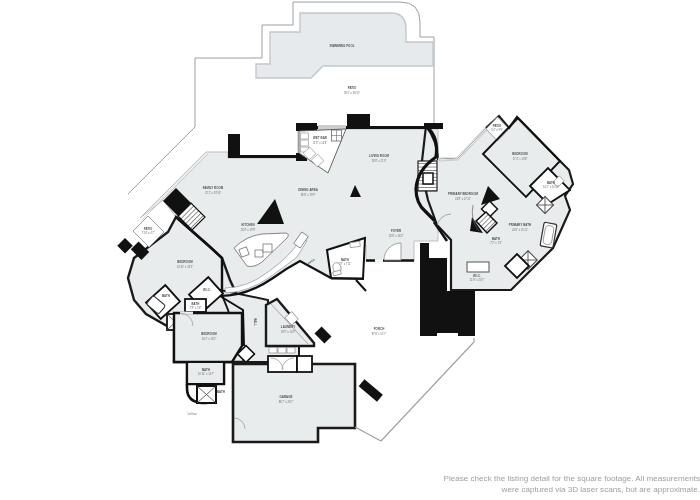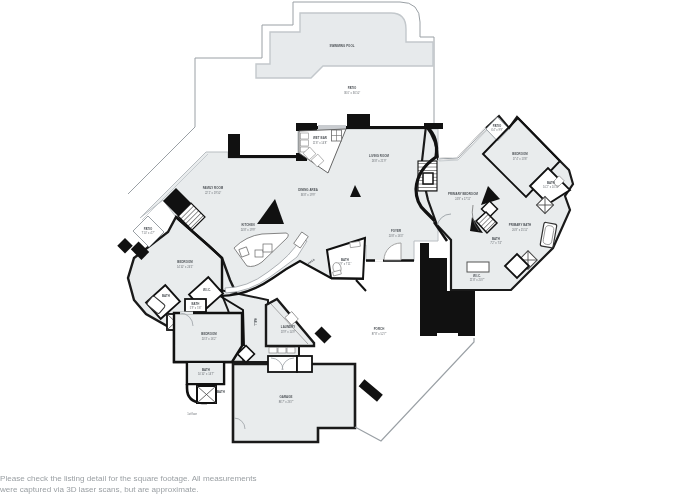--- a/index.html
+++ b/index.html
@@ -1,18 +1,18 @@
 <!DOCTYPE html>
 <html><head>
 <meta charset="utf-8">
 <style>
   html,body{margin:0;padding:0;background:#ffffff;}
   .page{position:relative;width:700px;height:500px;background:#fff;overflow:hidden;
         font-family:"Liberation Sans", sans-serif;}
-  .footer{position:absolute;left:0;right:0;top:473px;text-align:left;
+  .footer{position:absolute;left:0;right:0;top:473px;text-align:right;
           color:#9ba0a4;font-size:8.1px;line-height:11px;}
   svg text{font-family:"Liberation Sans", sans-serif;fill:#4a4f54;}
   .lbl{font-size:2.9px;letter-spacing:.05px;font-weight:bold;}
   .dim{font-size:2.7px;fill:#6a6f74;}
 </style>
 </head>
 <body>
 <div class="page">
 <svg width="700" height="500" viewBox="0 0 700 500">
   <defs>

